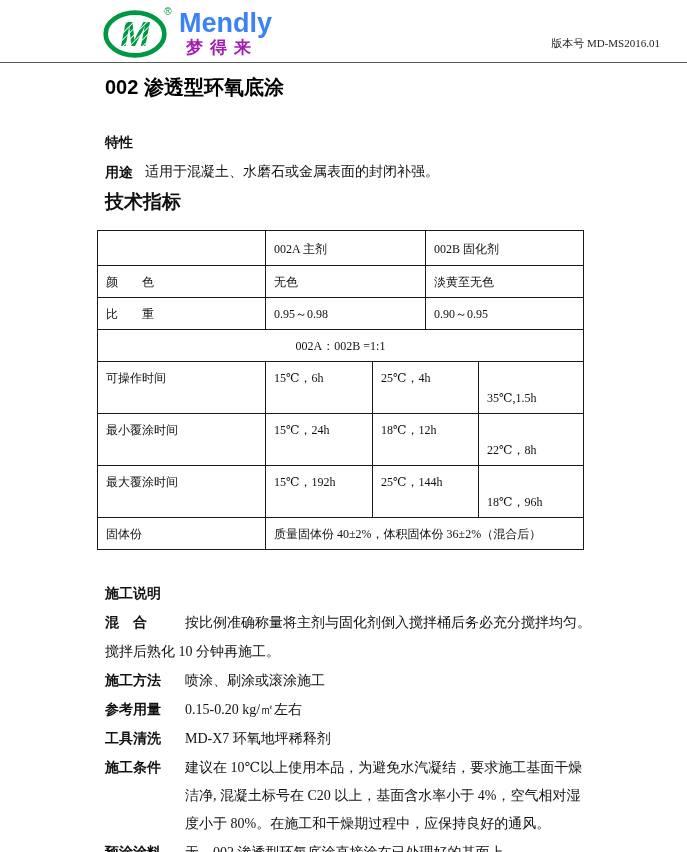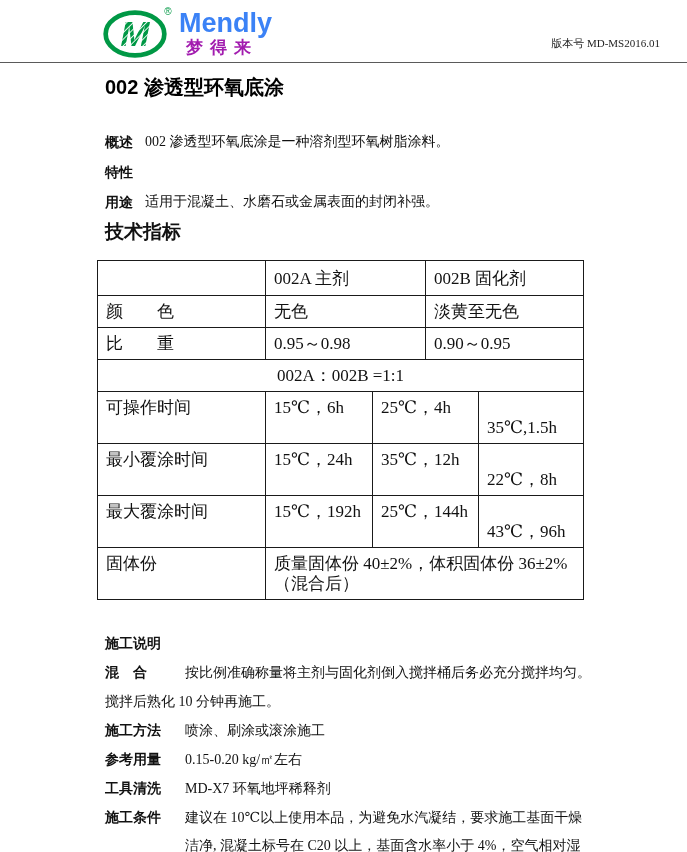--- a/index.html
+++ b/index.html
@@ -44,21 +44,21 @@
   }
   .p-text{width:452px;}
   .sub-heading{
     line-height:30px;font-size:19px;font-weight:700;
     font-family:"Liberation Sans","DejaVu Sans",sans-serif;
   }
 
   
   .tbl{
     margin:13px 0 0 97px;width:487px;border:1px solid #1a1a1a;
-    font-size:17px;box-sizing:border-box;
+    font-size:12px;box-sizing:border-box;
   }
   .trow{display:flex;border-bottom:1px solid #1a1a1a;}
   .trow:last-child{border-bottom:none;justify-content:flex-end;}
   .tcell{
     box-sizing:border-box;border-right:1px solid #1a1a1a;
     padding:6px 8px 5px 8px;line-height:20px;min-height:31px;
   }
   .tcell:last-child{border-right:none;}
   .c-label{flex:0 0 168px;font-family:"Liberation Sans","DejaVu Sans",sans-serif;}
   .c-a{flex:0 0 160px;}
@@ -109,24 +109,20 @@
         <span class="brand-cn">梦得来</span>
       </div>
     </div>
     <div class="version">版本号 MD-MS2016.01</div>
   </div>
 
   <div class="doc-title">002 渗透型环氧底涂</div>
 
   <div class="intro">
     <div class="p-row">
-      <span class="p-label">概述</span>
-      <span class="p-text">002 渗透型环氧底涂是一种溶剂型环氧树脂涂料。</span>
-    </div>
-    <div class="p-row">
       <span class="p-label">特性</span>
     </div>
     <div class="p-row">
       <span class="p-label">用途</span>
       <span class="p-text">适用于混凝土、水磨石或金属表面的封闭补强。</span>
     </div>
     <div class="sub-heading">技术指标</div>
   </div>
 
   <div class="tbl">
@@ -150,28 +146,28 @@
     </div>
     <div class="trow">
       <div class="tcell c-label">可操作时间</div>
       <div class="tcell c-t1">15℃，6h</div>
       <div class="tcell c-t2">25℃，4h</div>
       <div class="tcell c-t3">35℃,1.5h</div>
     </div>
     <div class="trow">
       <div class="tcell c-label">最小覆涂时间</div>
       <div class="tcell c-t1">15℃，24h</div>
-      <div class="tcell c-t2">35℃，12h</div>
+      <div class="tcell c-t2">18℃，12h</div>
       <div class="tcell c-t3">22℃，8h</div>
     </div>
     <div class="trow">
       <div class="tcell c-label">最大覆涂时间</div>
       <div class="tcell c-t1">15℃，192h</div>
       <div class="tcell c-t2">25℃，144h</div>
-      <div class="tcell c-t3">43℃，96h</div>
+      <div class="tcell c-t3">18℃，96h</div>
     </div>
     <div class="trow">
       <div class="tcell c-label">固体份</div>
       <div class="tcell c-span">质量固体份 40±2%，体积固体份 36±2%（混合后）</div>
     </div>
   </div>
 
   <div class="construction">
     <div class="c-heading">施工说明</div>
 

